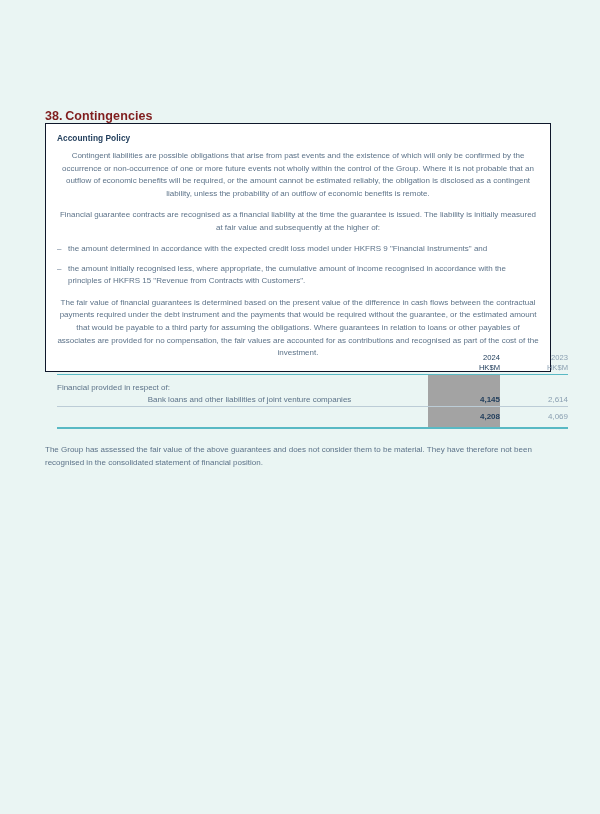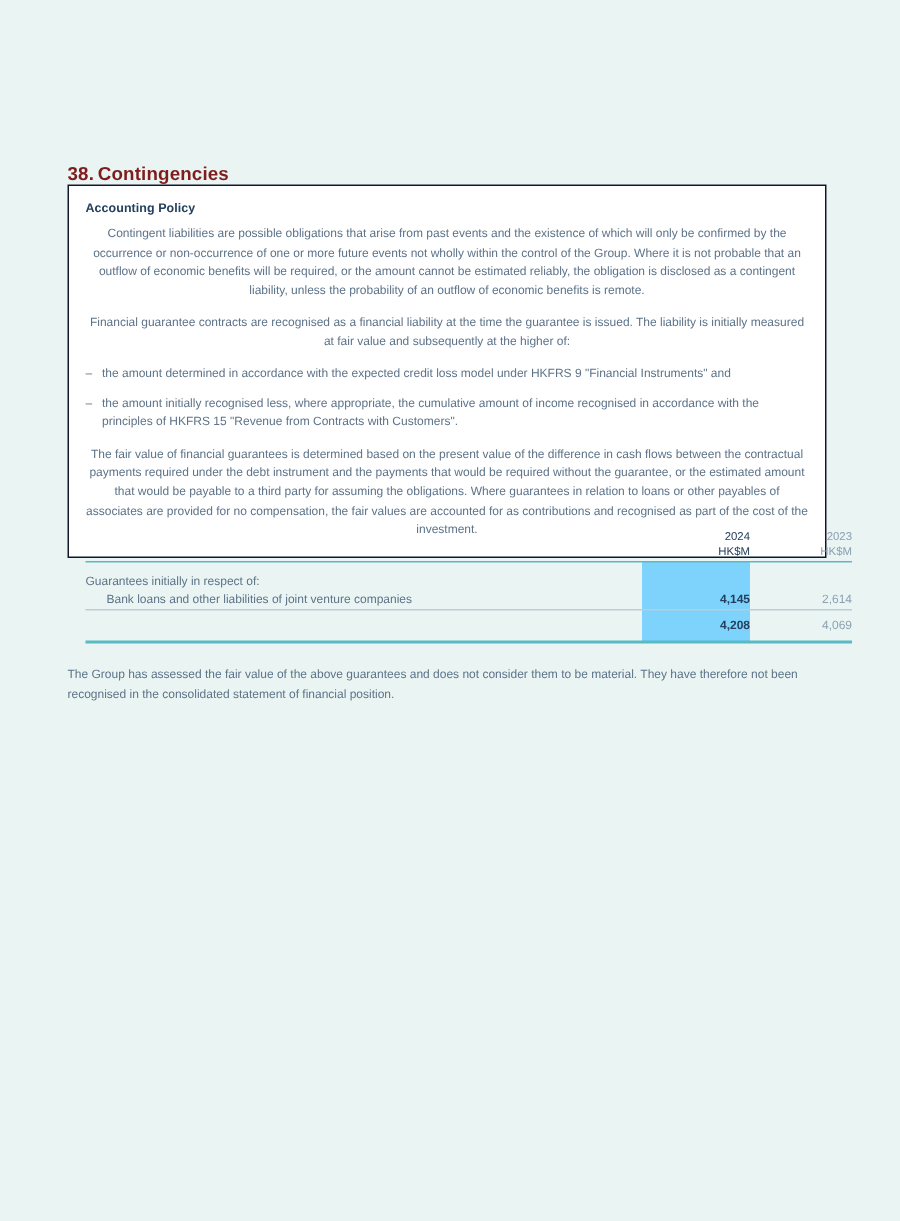--- a/index.html
+++ b/index.html
@@ -127,34 +127,34 @@
     border-bottom: 1.3px solid #59b9c4;
   }
 
   td.label {
     font-size: 8px;
     line-height: 12px;
     color: #5d7389;
     padding: 4px 0 3px 0;
     text-align: left;
   }
-  td.label.sub { padding-left: 14px; }
+  td.label.sub { padding-left: 14px; text-align: center; }
   td.label.head-row { padding-top: 7px; }
 
   td.num {
     text-align: right;
     font-size: 8px;
     line-height: 12px;
     padding: 4px 6px 3px 0;
     white-space: nowrap;
   }
   td.num.y24 {
     color: #24405e;
     font-weight: bold;
-    background: #7dd3fc;
+    background: #a3a3a3;
   }
   td.num.y23 {
     color: #8ba0b2;
   }
 
   
   td.band { background: #ffffff; }
 
   tr.total-row td {
     border-top: 0.8px solid #bcccd6;
@@ -242,21 +242,21 @@
             <div>HK$M</div>
           </th>
           <th class="hdr-cell hdr-2023">
             <div>2023</div>
             <div>HK$M</div>
           </th>
         </tr>
       </thead>
       <tbody>
         <tr>
-          <td class="label head-row">Guarantees initially in respect of:</td>
+          <td class="label head-row">Financial provided in respect of:</td>
           <td class="num y24 band"></td>
           <td class="num y23"></td>
         </tr>
         <tr>
           <td class="label sub">Bank loans and other liabilities of joint venture companies</td>
           <td class="num y24">4,145</td>
           <td class="num y23">2,614</td>
         </tr>
         <tr class="total-row">
           <td class="label"></td>

